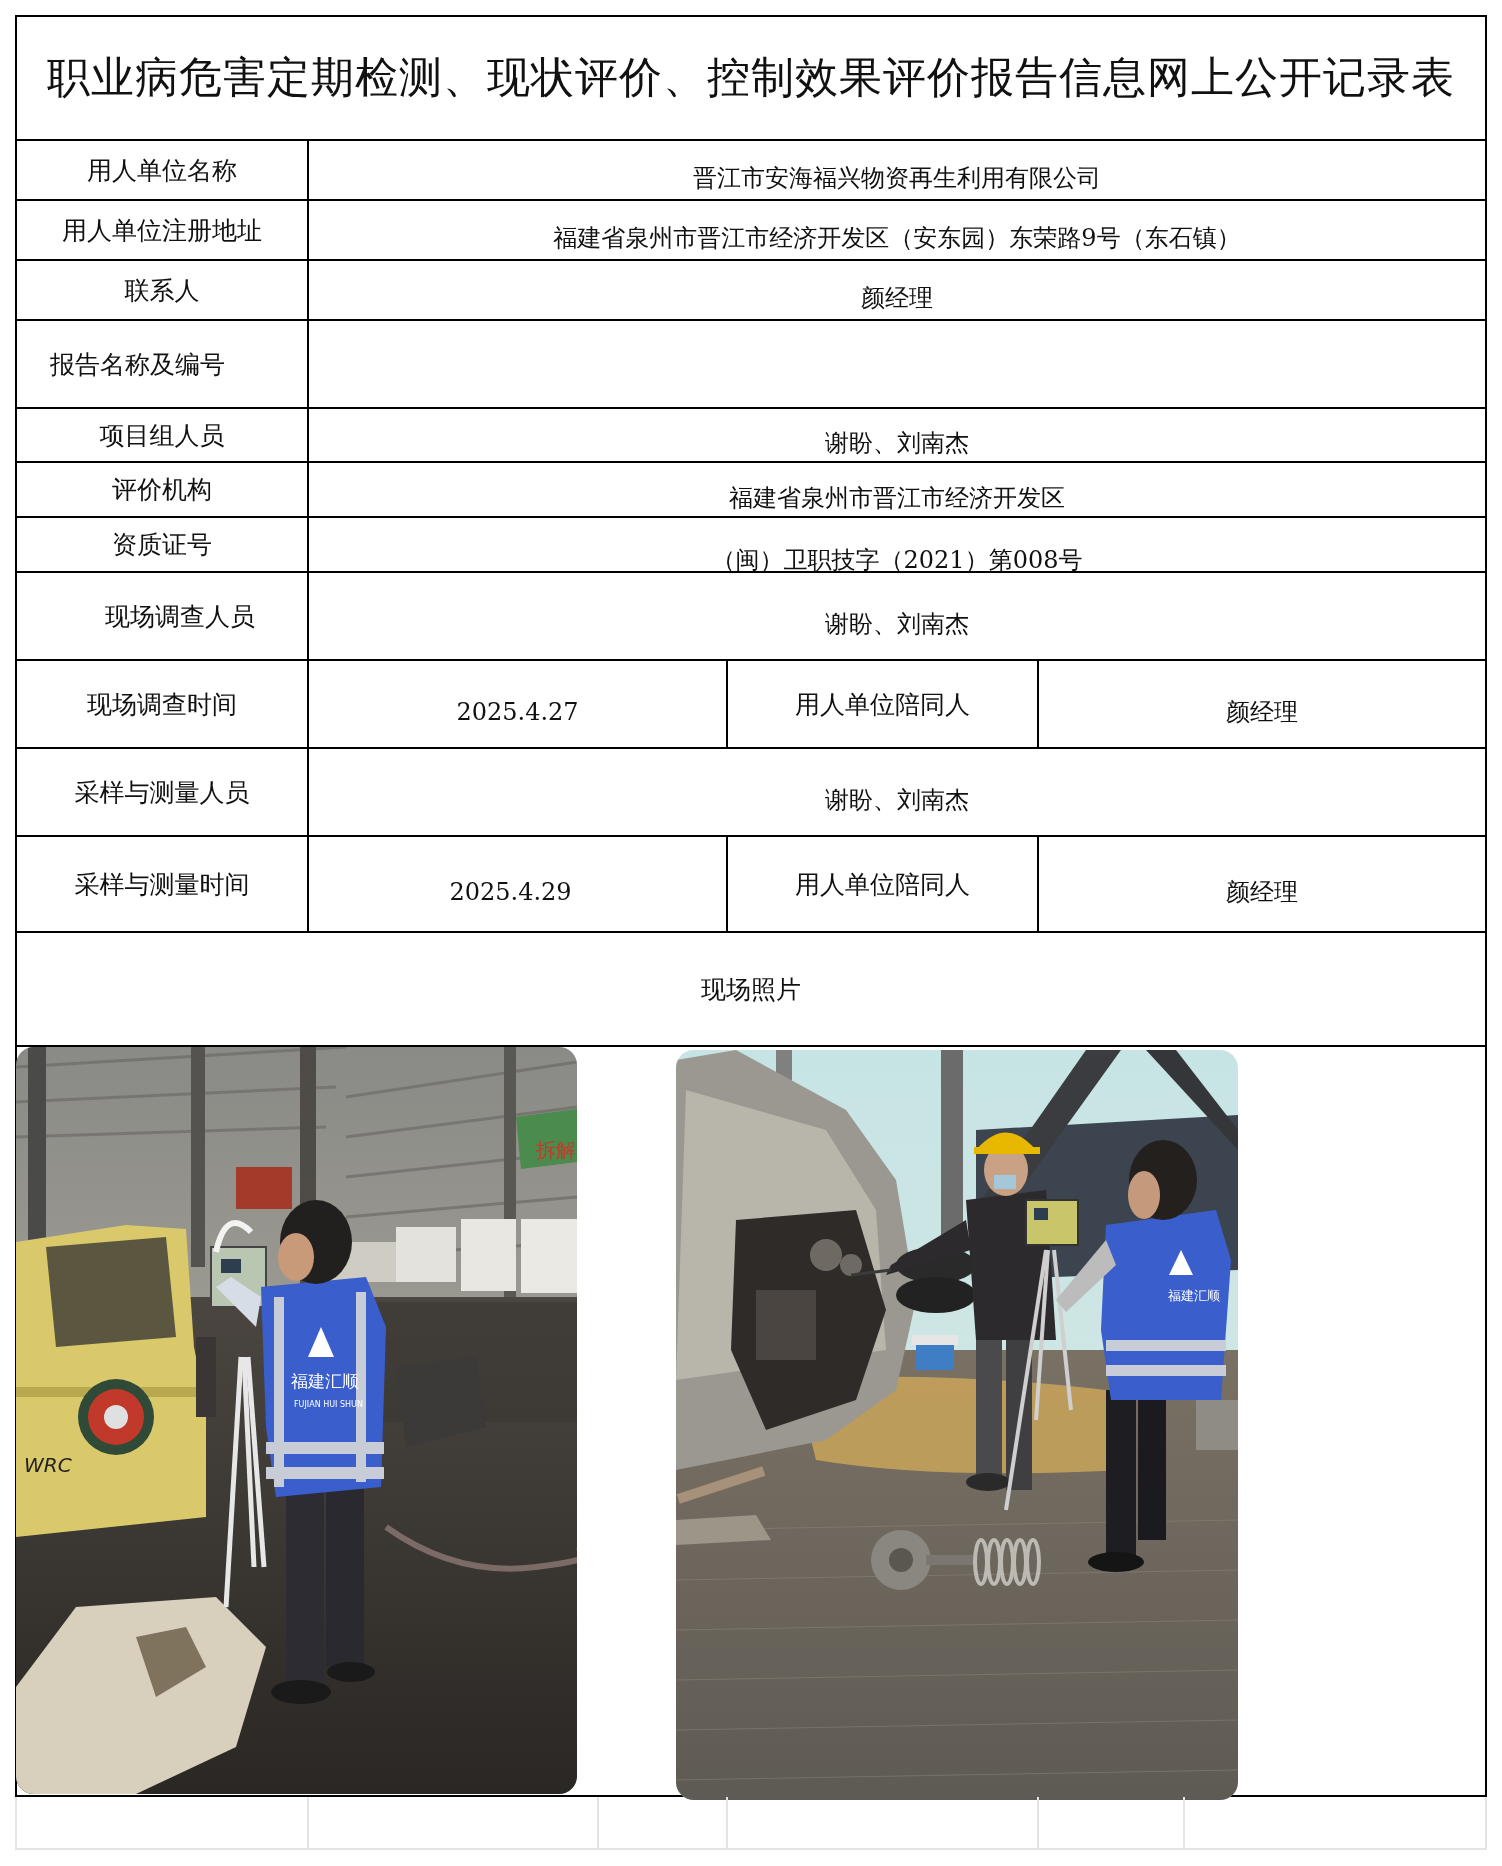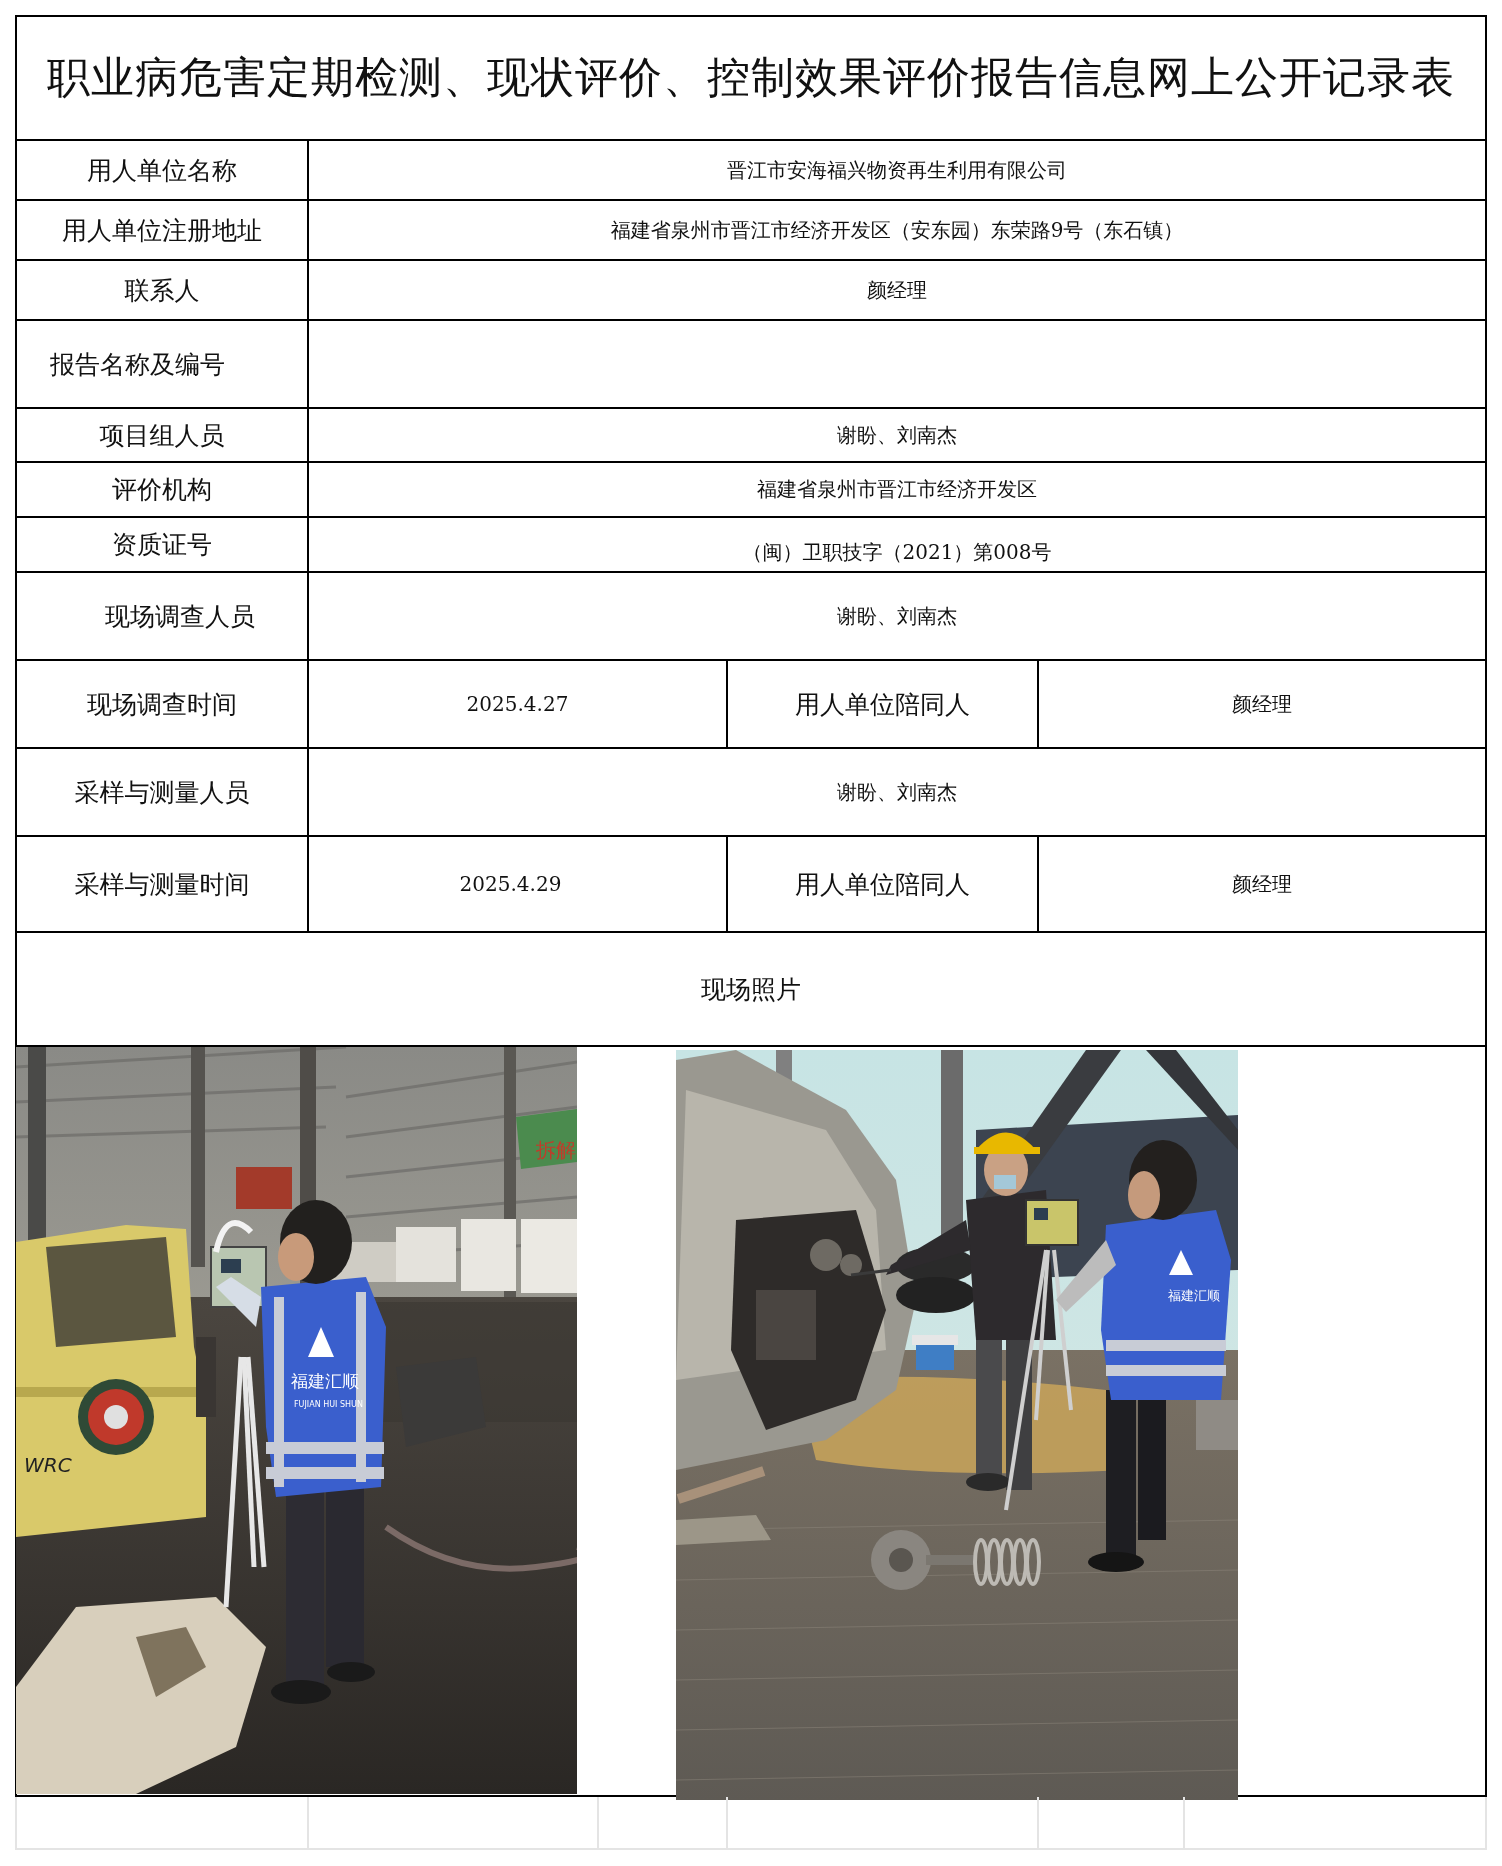--- a/index.html
+++ b/index.html
@@ -13,23 +13,23 @@
            border: 2px solid #000; box-sizing: border-box; }
 
   .hline { position: absolute; left: 15px; width: 1472px; height: 2px; background: #000; }
   .vline { position: absolute; width: 2px; background: #000; }
 
   .cell { position: absolute; display: flex; align-items: center; justify-content: center;
           text-align: center; box-sizing: border-box; white-space: nowrap; }
 
   .title { font-size: 43px; letter-spacing: 1px; font-weight: 500; }
   .label { font-size: 25px; }
-  .value { font-size: 20px; }
-
-  .photo { position: absolute; overflow: hidden; }
+  .value { font-size: 24px; margin-top: 8px; }
+
+  .photo { position: absolute; overflow: hidden; border-radius: 18px; }
 
   
   .faint-h { position: absolute; height: 2px; background: #e4e4e4; }
   .faint-v { position: absolute; width: 2px; background: #e4e4e4; }
 </style>
 </head>
 <body>
 
 <div class="page">
 

